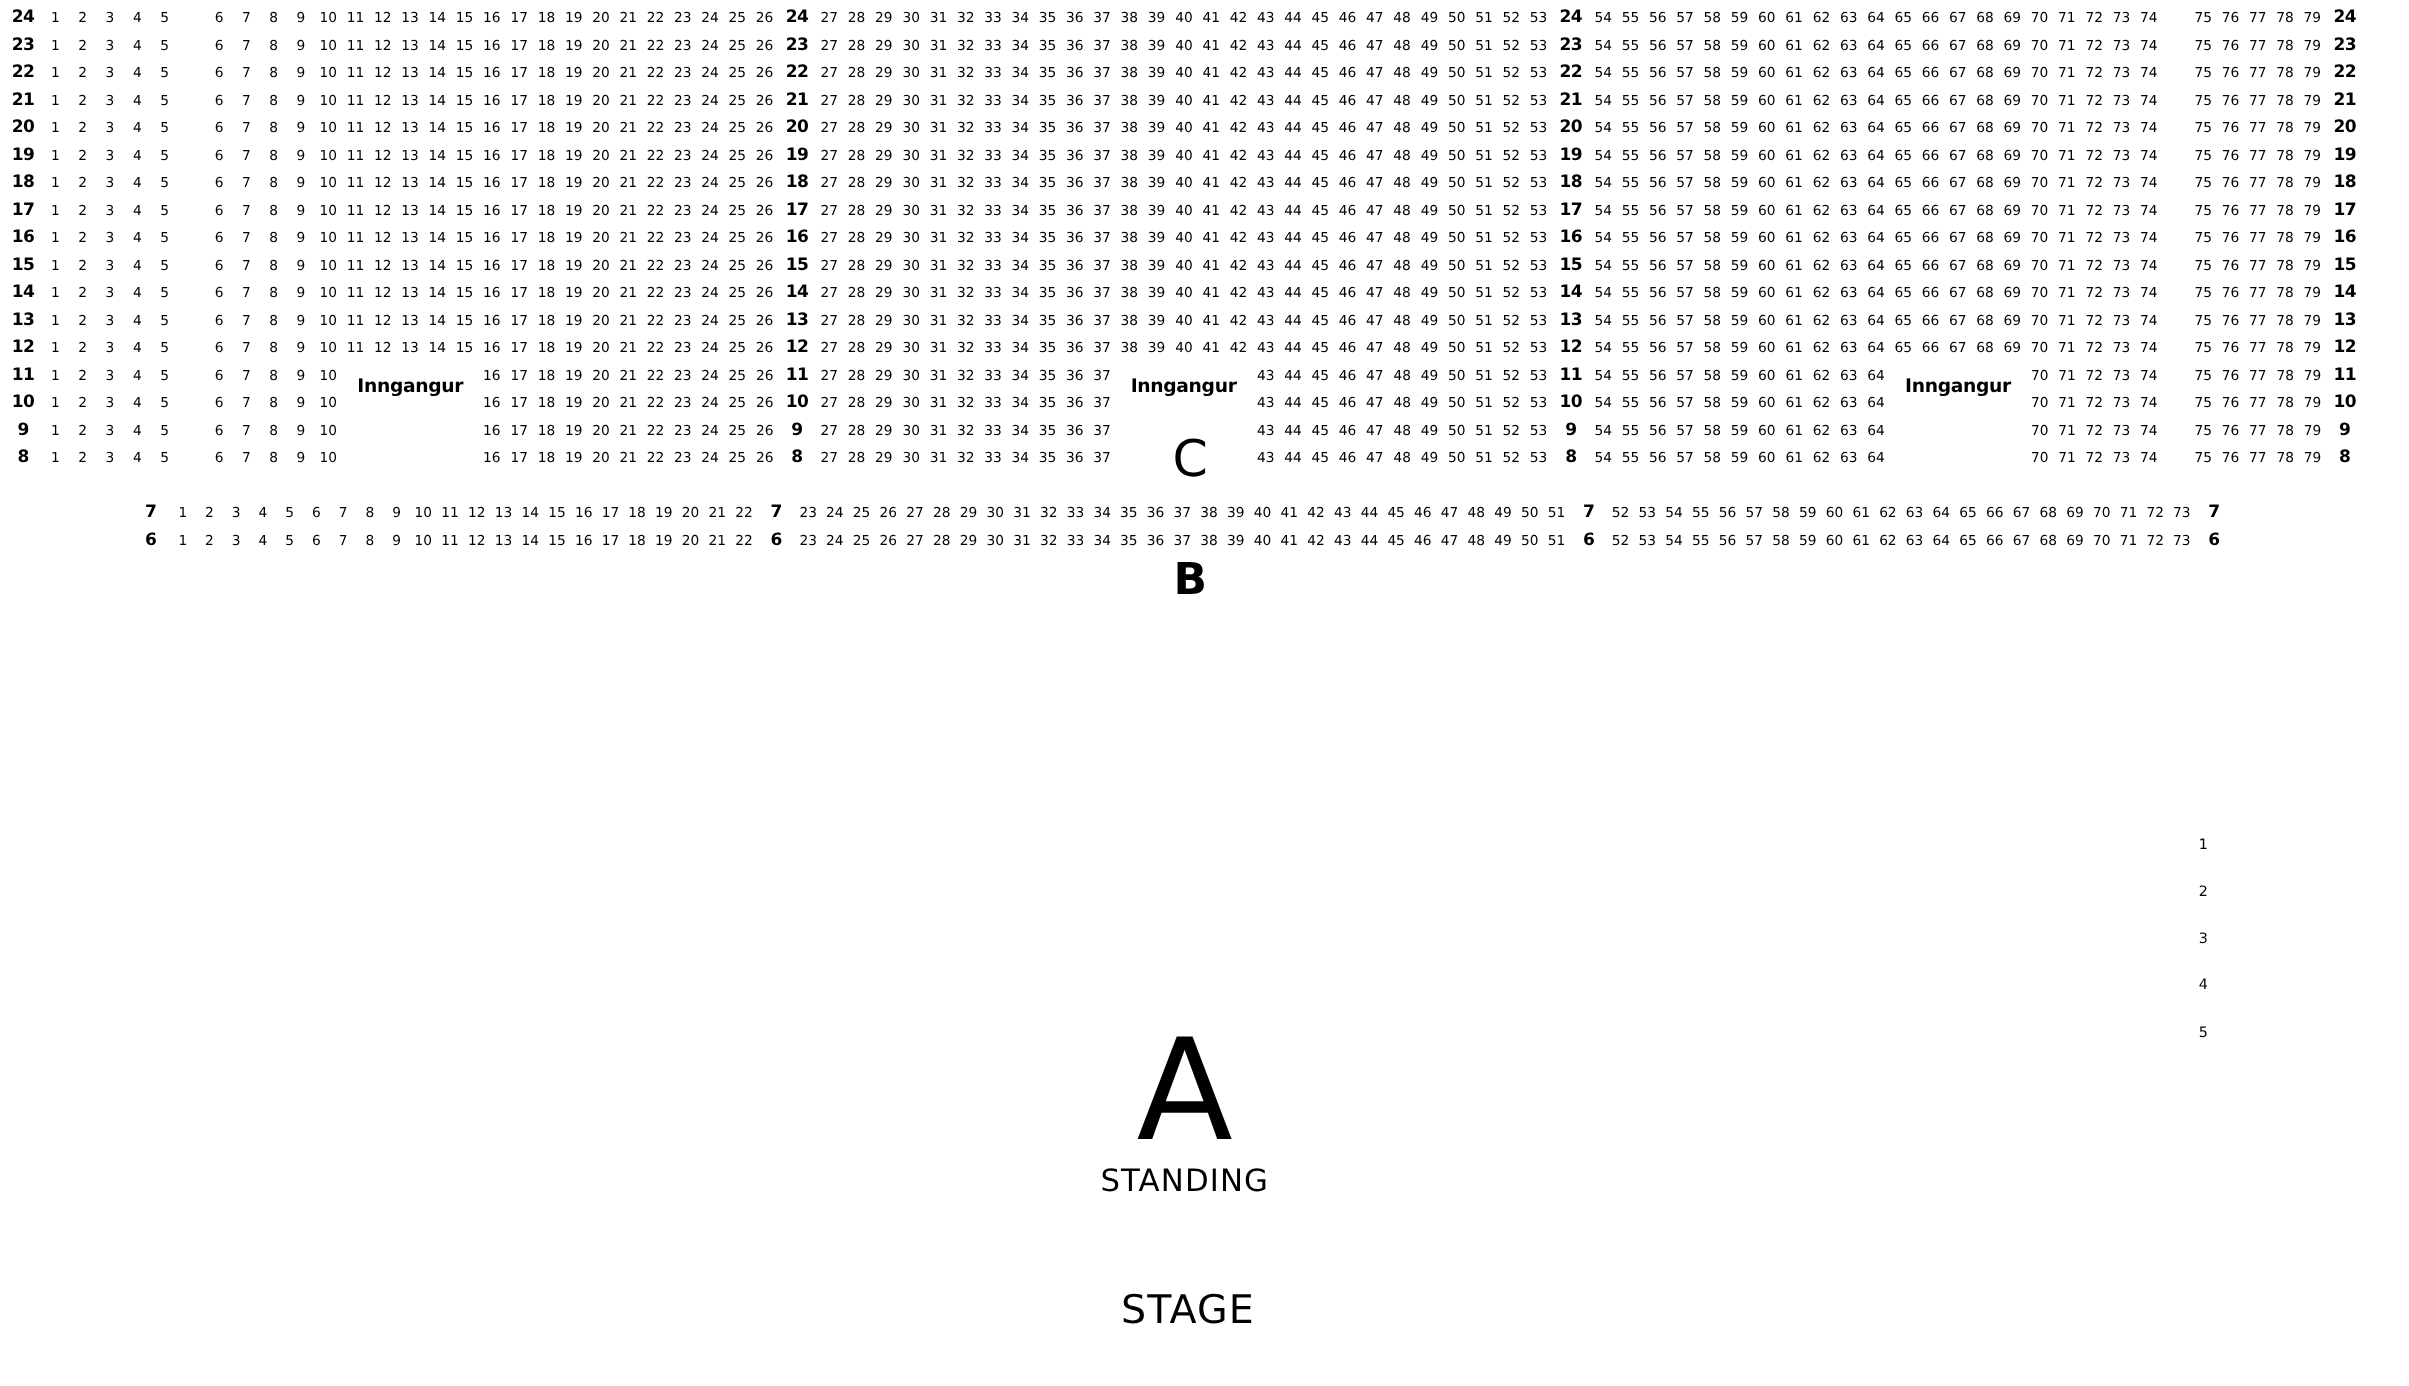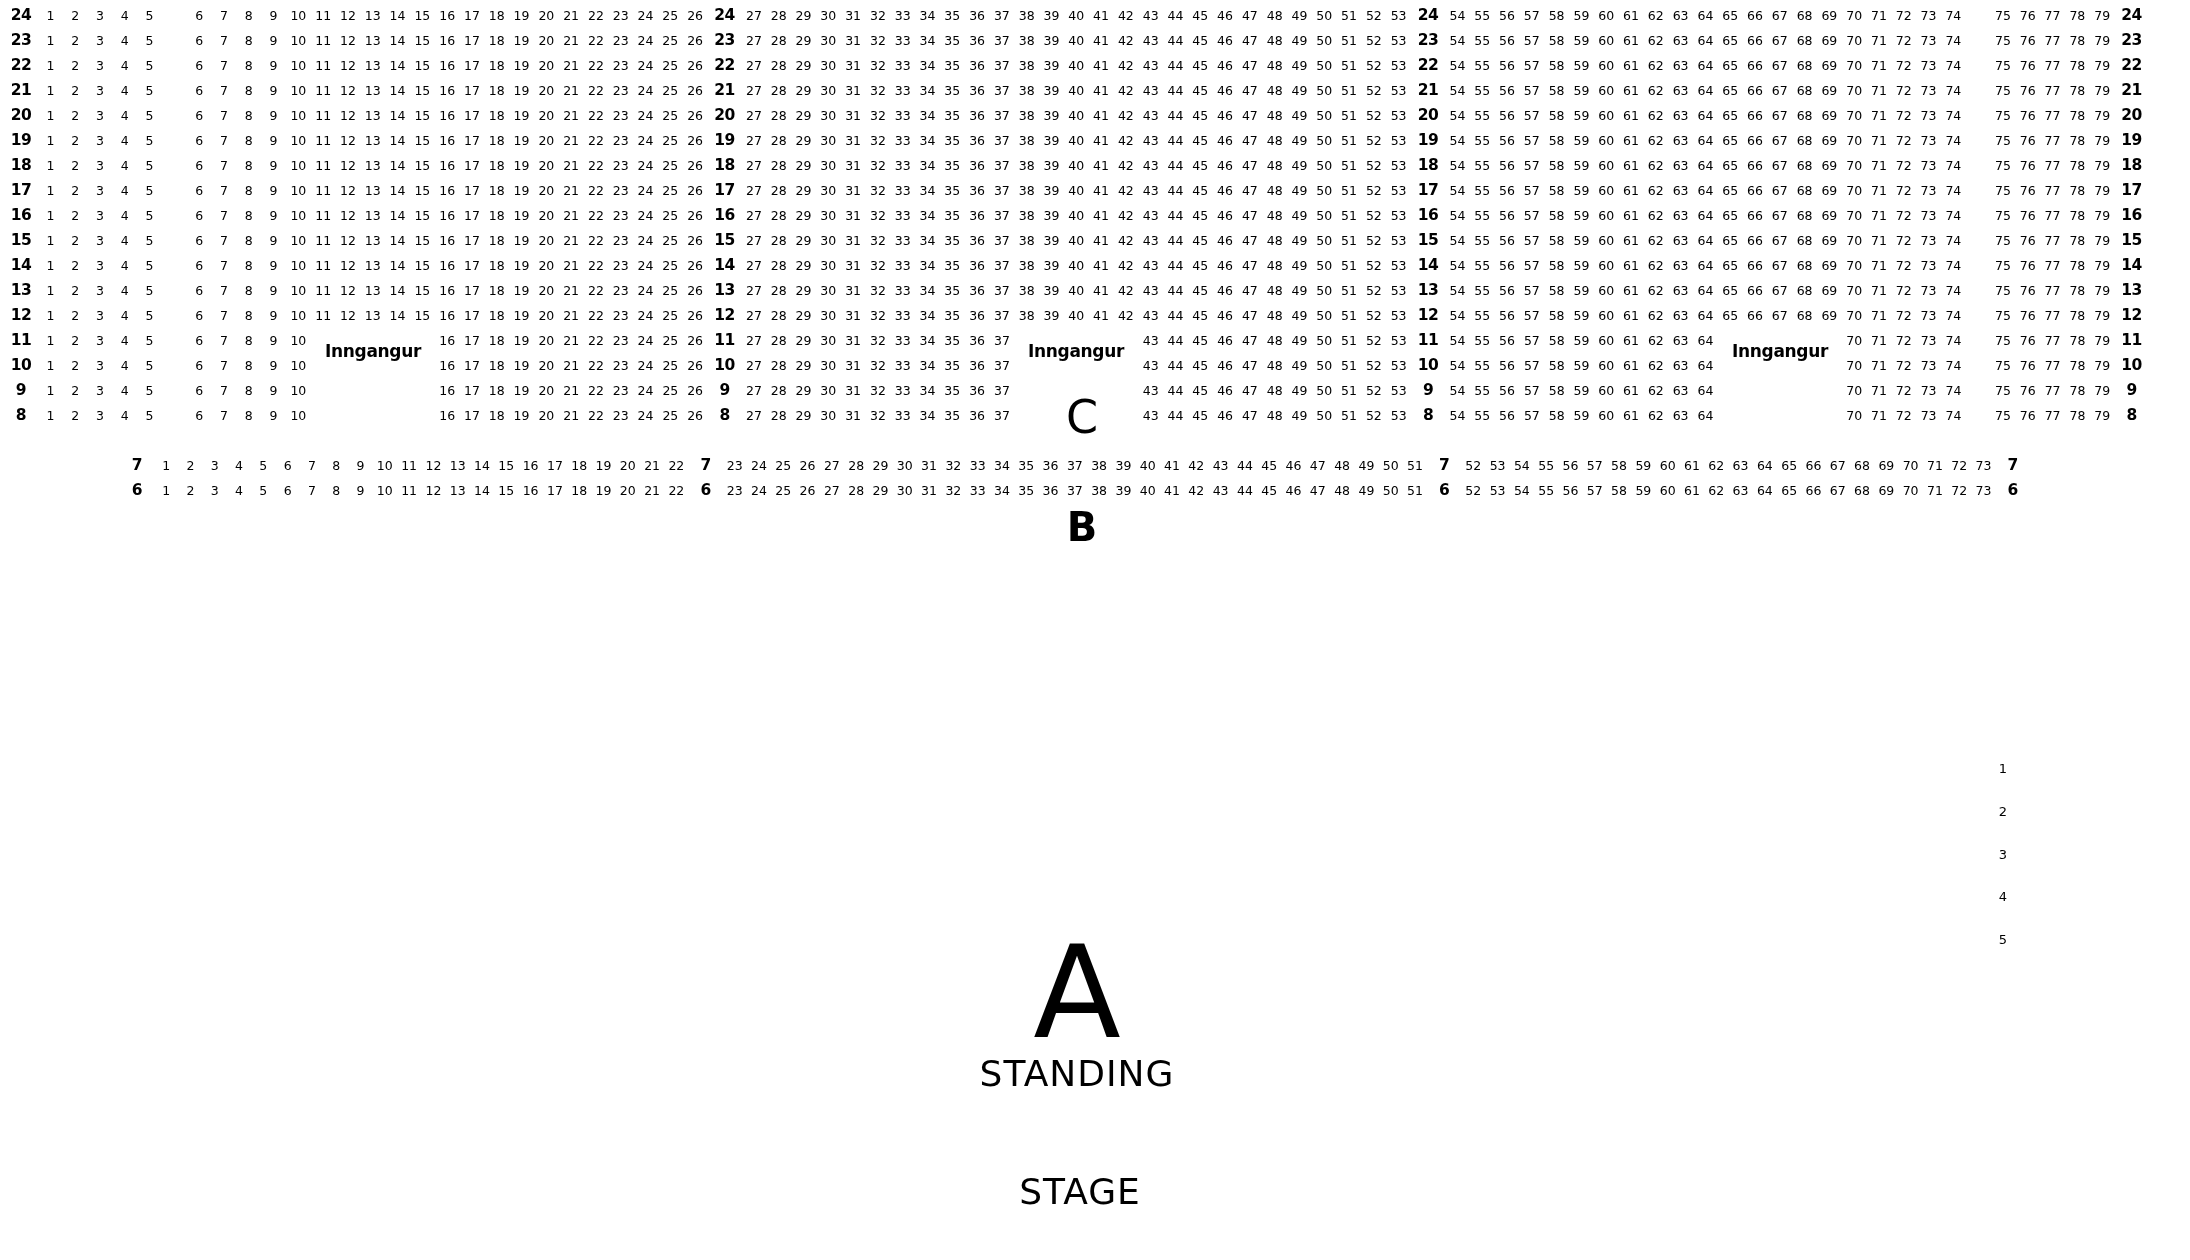--- a/index.html
+++ b/index.html
@@ -9,21 +9,21 @@
   }
   .seat-row{position:absolute;display:flex;height:25px;align-items:center;}
   .cell{flex:0 0 auto;text-align:center;font-size:12.5px;line-height:25px;white-space:nowrap;}
   .row-label{font-weight:bold;font-size:15.5px;letter-spacing:-0.5px;}
   .gap{}
   .floating{position:absolute;transform:translate(-50%,-50%);white-space:nowrap;}
   .entrance{font-weight:bold;font-size:17px;letter-spacing:-0.3px;}
   .section-c{font-size:46px;}
   .section-b{font-size:40px;font-weight:bold;}
   .section-a{font-size:128px;}
-  .standing{font-size:36px;letter-spacing:1px;}
+  .standing{font-size:28px;letter-spacing:1px;}
   .stage{font-size:36px;letter-spacing:1px;}
   .side-num{font-size:13px;}
 </style>
 </head>
 <body>
 
 <div class="stage-map" id="seatmap">
 
   <div class="floating entrance" style="left:373px;top:351px">Inngangur</div>
 

